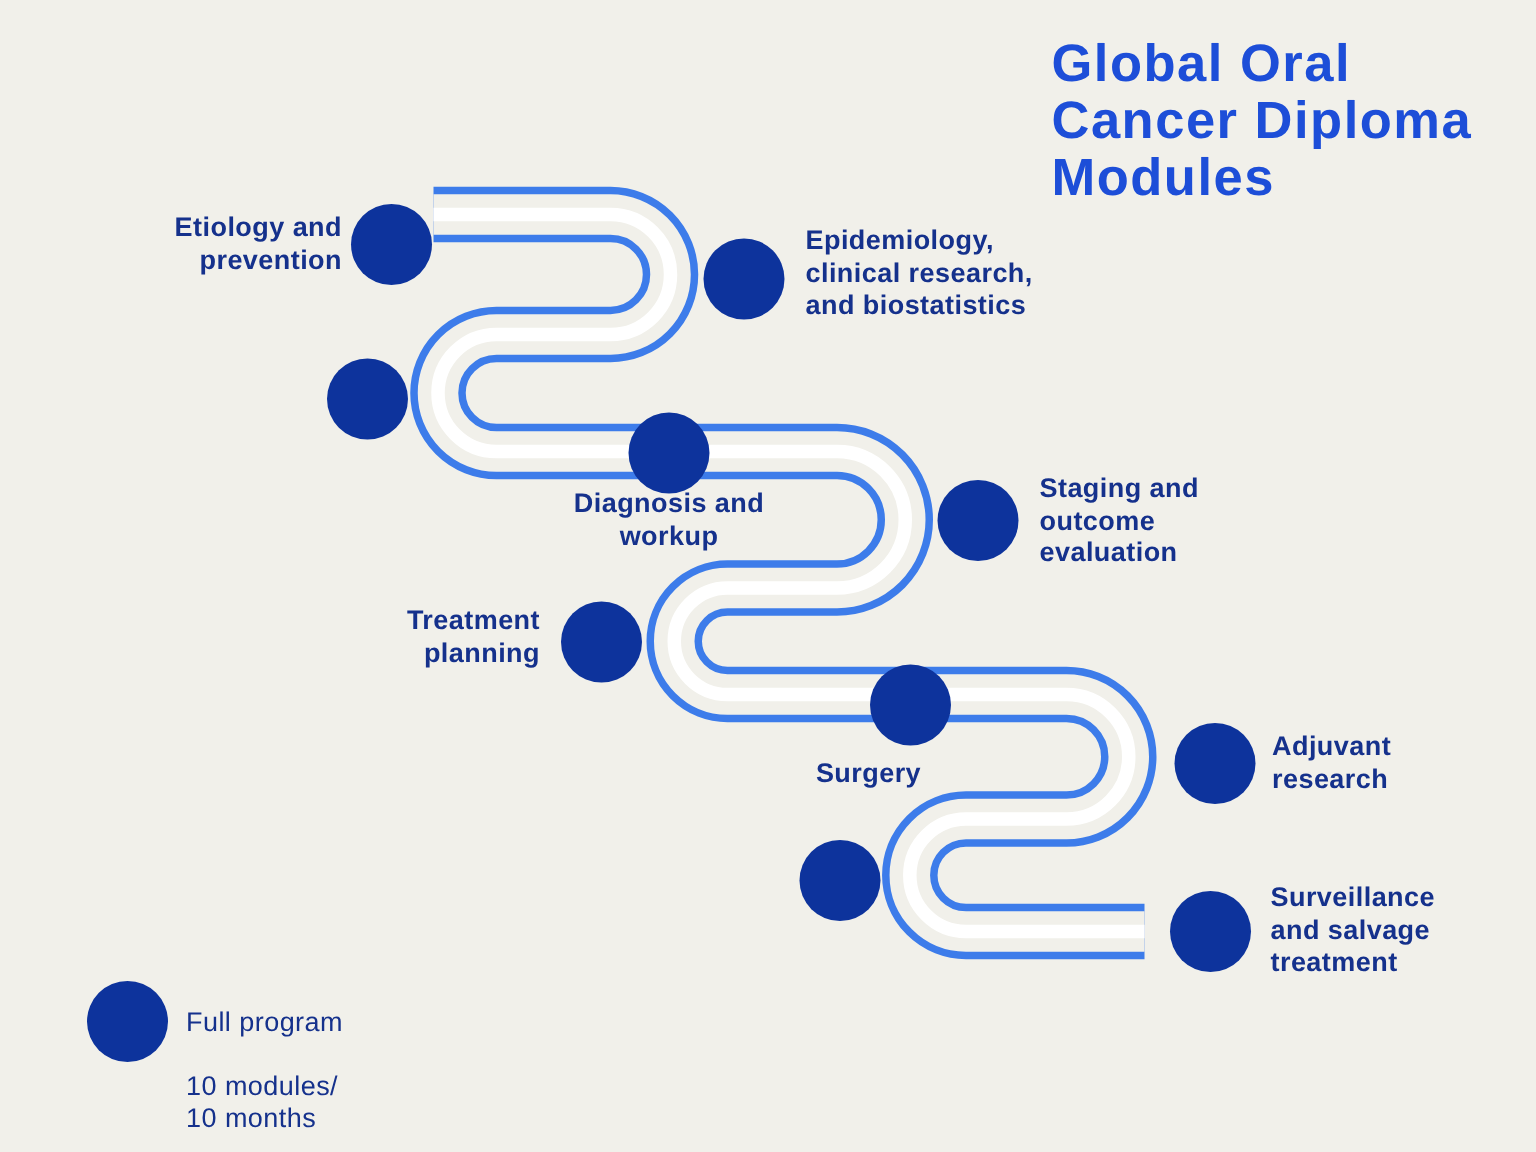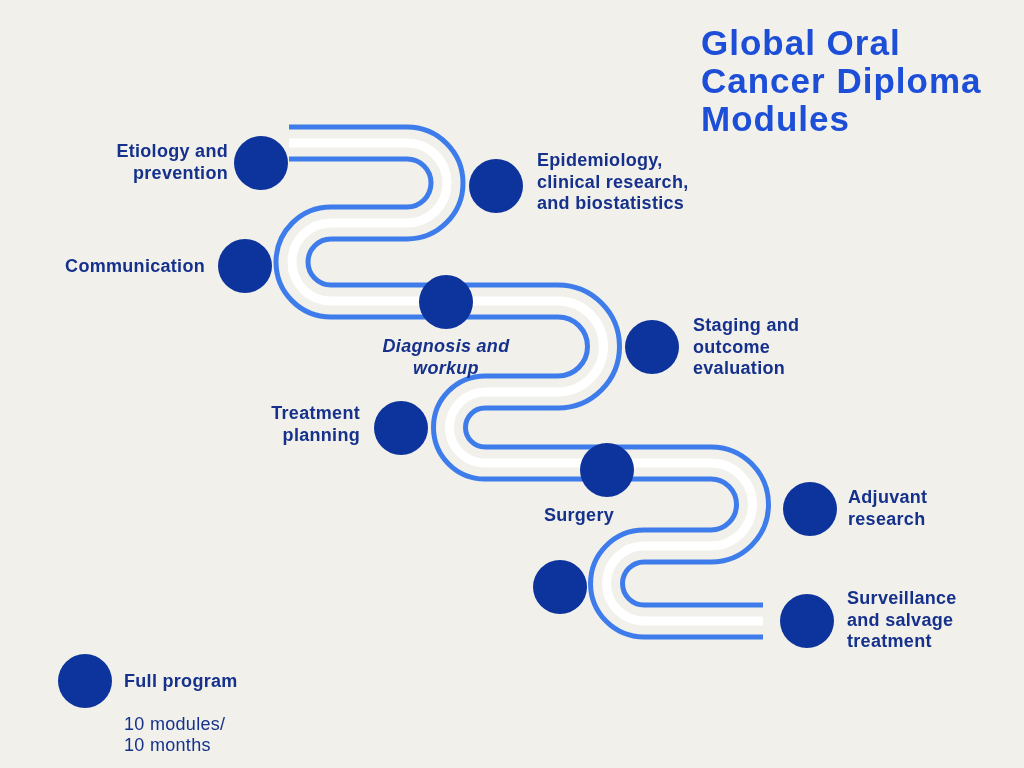--- a/index.html
+++ b/index.html
@@ -31,21 +31,21 @@
     position:absolute;left:701px;top:24px;width:308px;
     color:#1d4ed8;font-weight:bold;
     font-size:35px;line-height:38px;letter-spacing:1px;
     margin:0;
   }
   .legend-text{
     position:absolute;left:124px;top:649px;
     color:#15318c;font-size:18px;line-height:21.5px;letter-spacing:0.3px;
     white-space:pre-line;
   }
-  .legend-text .legend-title{font-weight:bold;}
+  .legend-text .legend-title{font-weight:normal;}
 </style>
 </head>
 <body>
 
 <div class="canvas">
 
   <svg class="path-svg" width="1024" height="768" viewBox="0 0 1024 768">
     <g fill="none" stroke-linejoin="round" stroke-linecap="butt">
       <path d="M 289 143 H 407 A 40 40 0 0 1 407 223 H 331 A 39 39 0 0 0 331 301 H 558 A 45.5 45.5 0 0 1 558 392 H 485 A 35.5 35.5 0 0 0 485 463 H 711 A 41.5 41.5 0 0 1 711 546 H 644 A 37.5 37.5 0 0 0 644 621 H 763" stroke="#3d7cea" stroke-width="37"></path>
       <path d="M 289 143 H 407 A 40 40 0 0 1 407 223 H 331 A 39 39 0 0 0 331 301 H 558 A 45.5 45.5 0 0 1 558 392 H 485 A 35.5 35.5 0 0 0 485 463 H 711 A 41.5 41.5 0 0 1 711 546 H 644 A 37.5 37.5 0 0 0 644 621 H 763" stroke="#f1f0ea" stroke-width="27"></path>
@@ -64,22 +64,21 @@
   <div class="node" style="left:580px;top:443px;"></div>
   <div class="node" style="left:783px;top:482px;"></div>
   <div class="node" style="left:533px;top:560px;"></div>
   <div class="node" style="left:780px;top:594px;"></div>
 
   <div class="label align-right" style="right:796px;top:141px;width:200px;">Etiology and
 prevention</div>
   <div class="label" style="left:537px;top:150px;width:200px;">Epidemiology,
 clinical research,
 and biostatistics</div>
-  <div class="label align-right" style="right:819px;top:256px;width:200px;">Communication</div>
-  <div class="label align-center" style="left:326px;top:336px;width:240px;font-style:italic;">Diagnosis and
+  <div class="label align-center" style="left:326px;top:325px;width:240px;">Diagnosis and
 workup</div>
   <div class="label" style="left:693px;top:315px;width:200px;">Staging and
 outcome
 evaluation</div>
   <div class="label align-right" style="right:664px;top:403px;width:200px;">Treatment
 planning</div>
   <div class="label align-center" style="left:499px;top:505px;width:160px;">Surgery</div>
   <div class="label" style="left:848px;top:487px;width:160px;">Adjuvant
 research</div>
   <div class="label" style="left:847px;top:588px;width:170px;">Surveillance

